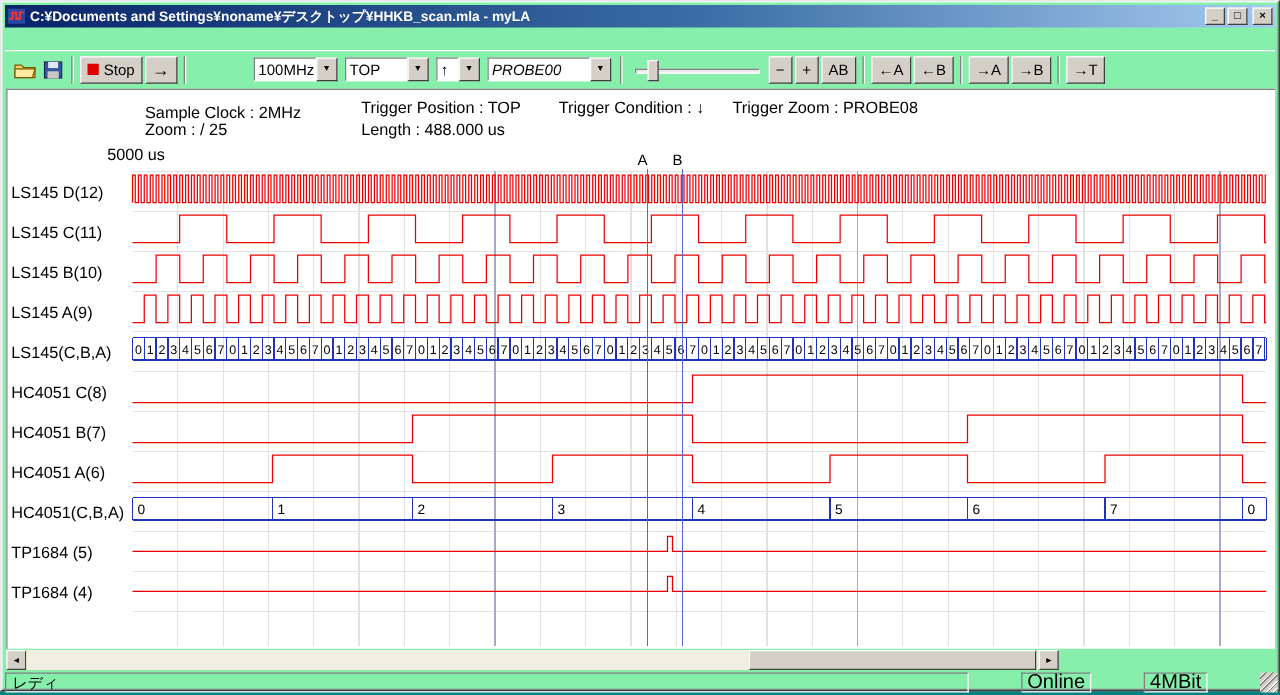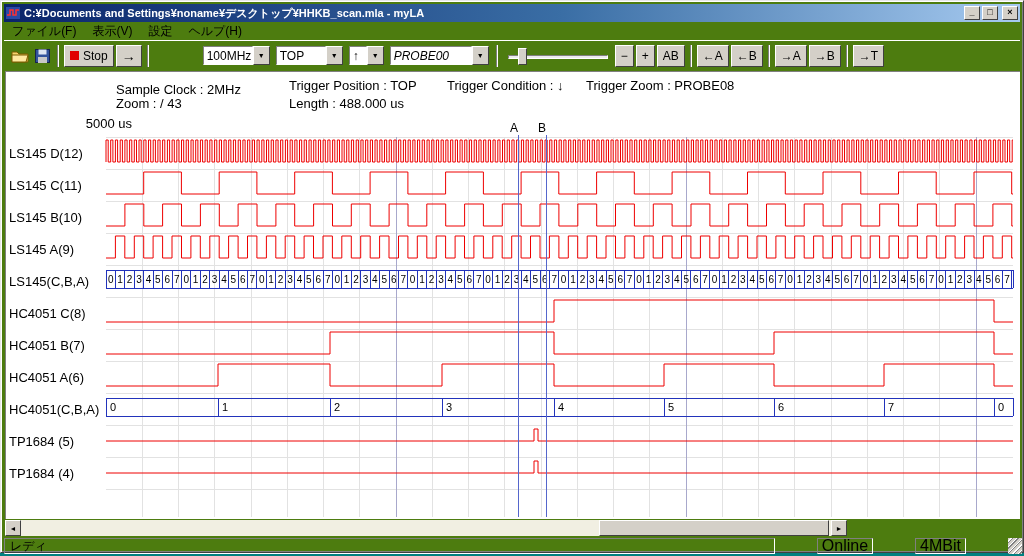--- a/index.html
+++ b/index.html
@@ -5,21 +5,21 @@
   * { box-sizing: border-box; }
   html,body { margin:0; padding:0; }
   body {
     width:1024px; height:556px; overflow:hidden;
     background:#008080;
     font-family:"Liberation Sans", sans-serif;
     position:relative;
   }
   .window {
     position:absolute; left:0; top:0; width:1024px; height:553px;
-    background:#4d7c0f;
+    background:#86efac;
     border:1px solid #404040;
     border-top-color:#e8e8e8; border-left-color:#e8e8e8;
     box-shadow: inset 1px 1px 0 #fff, inset -1px -1px 0 #808080;
   }
   .titlebar {
     position:absolute; left:3px; top:3px; width:1016px; height:18px;
     background:linear-gradient(90deg,#0a246a,#3a6ea5 55%,#a6caf0);
     color:#fff; display:flex; align-items:center;
     font-size:11px; font-weight:bold; padding:0 2px;
   }
@@ -113,26 +113,20 @@
     <svg width="14" height="14">
       <rect x="0" y="1" width="14" height="12" fill="#2a49a5"></rect>
       <polyline points="1,9 4,9 4,4 7,4 7,9 10,9 10,4 13,4" fill="none" stroke="#ff3030" stroke-width="1.5"></polyline>
     </svg>
     <span class="ttext">C:¥Documents and Settings¥noname¥デスクトップ¥HHKB_scan.mla - myLA</span>
     <div class="tbtn">_</div>
     <div class="tbtn">□</div>
     <div class="tbtn" style="margin-left:4px;font-weight:bold;">×</div>
   </div>
 
-  <div class="menubar">
-    <span class="mitem">ファイル(F)</span>
-    <span class="mitem">表示(V)</span>
-    <span class="mitem">設定</span>
-    <span class="mitem">ヘルプ(H)</span>
-  </div>
 
   <div class="toolbar">
     <div class="tb-ico">
       <svg width="18" height="14">
         <path d="M1 3 h5 l2 2 h9 v8 h-16 z" fill="#f7d36d" stroke="#7a5c00" stroke-width="1"></path>
         <path d="M1 6 h16 l-2 7 h-14 z" fill="#ffe9a0" stroke="#7a5c00" stroke-width="1"></path>
       </svg>
     </div>
     <div class="tb-ico">
       <svg width="15" height="14">
@@ -183,21 +177,21 @@
     <div class="tb-sep"></div>
     <div class="tb-btn">→T</div>
   </div>
 
   <div class="workspace"></div>
 
   <span class="info-text" style="left:115px; top:81px;">Sample Clock : 2MHz</span>
   <span class="info-text" style="left:288px; top:77px;">Trigger Position : TOP</span>
   <span class="info-text" style="left:446px; top:77px;">Trigger Condition : ↓</span>
   <span class="info-text" style="left:585px; top:77px;">Trigger Zoom : PROBE08</span>
-  <span class="info-text" style="left:115px; top:95px;">Zoom : /  43</span>
+  <span class="info-text" style="left:115px; top:95px;">Zoom : /  25</span>
   <span class="info-text" style="left:288px; top:95px;">Length : 488.000 us</span>
 
   <svg id="wave-overlay" width="1024" height="556" viewBox="0 0 1024 556">
       <g shape-rendering="crispEdges">
         <line x1="105" y1="136" x2="1012" y2="136" stroke="#e2e2e2" stroke-width="1"></line>
         <line x1="105" y1="168" x2="1012" y2="168" stroke="#e2e2e2" stroke-width="1"></line>
         <line x1="105" y1="200" x2="1012" y2="200" stroke="#e2e2e2" stroke-width="1"></line>
         <line x1="105" y1="232" x2="1012" y2="232" stroke="#e2e2e2" stroke-width="1"></line>
         <line x1="105" y1="264" x2="1012" y2="264" stroke="#e2e2e2" stroke-width="1"></line>
         <line x1="105" y1="296" x2="1012" y2="296" stroke="#e2e2e2" stroke-width="1"></line>

